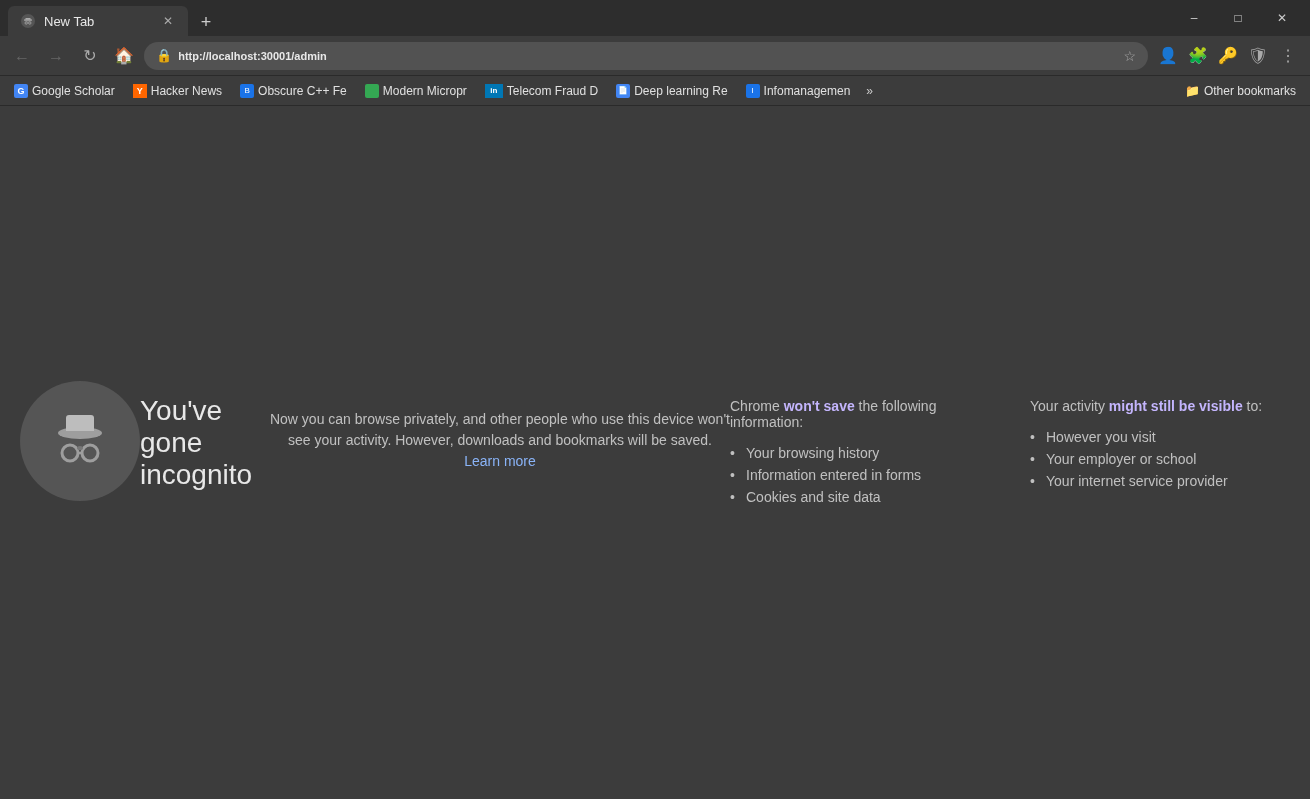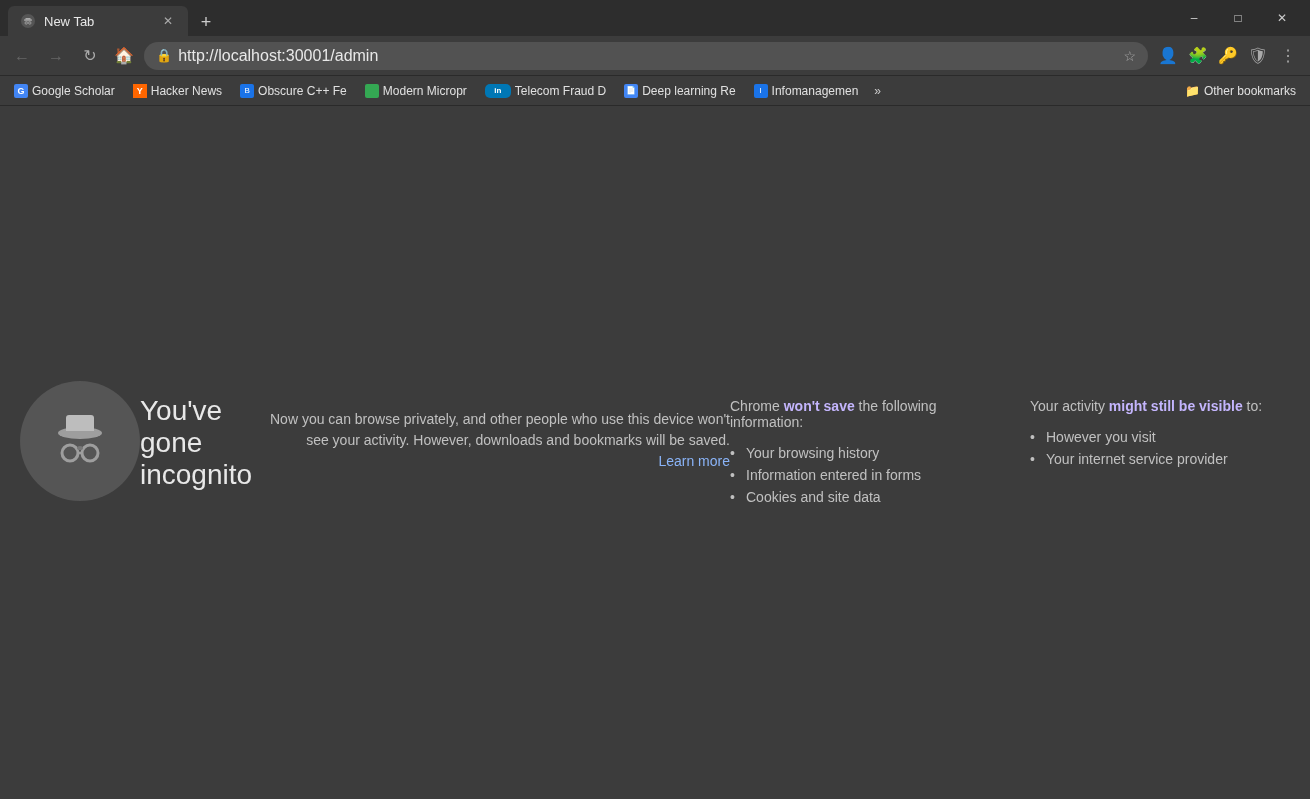--- a/index.html
+++ b/index.html
@@ -118,21 +118,22 @@
       align-items: center;
       padding: 0 12px;
       gap: 6px;
     }
     .address-bar input {
       flex: 1;
       background: transparent;
       border: none;
       outline: none;
       color: #e8e8e8;
-      font-size: 16px;
+      font-size: 11px;
+      font-weight: bold;
     }
     .toolbar-right {
       display: flex;
       align-items: center;
       gap: 2px;
     }
     .toolbar-icon {
       width: 28px;
       height: 28px;
       border-radius: 50%;
@@ -232,21 +233,21 @@
       color: #e8e8e8;
       font-size: 28px;
       font-weight: 400;
       margin-bottom: 20px;
     }
 
     .incognito-desc {
       color: #c0c0c0;
       font-size: 14px;
       max-width: 540px;
-      text-align: right;
+      text-align: center;
       margin-bottom: 24px;
       line-height: 1.5;
     }
     .incognito-desc a {
       color: #8ab4f8;
       text-decoration: none;
     }
 
     .info-columns {
       display: flex;
@@ -279,21 +280,21 @@
     .info-col ul li::before {
       content: '•';
       position: absolute;
       left: 0;
       color: #c0c0c0;
     }
     .fav-google { background: #4285f4; color: white; font-size: 9px; font-weight: bold; display: flex; align-items: center; justify-content: center; width: 14px; height: 14px; border-radius: 2px; }
     .fav-hacker { background: #ff6600; color: white; font-size: 9px; font-weight: bold; display: flex; align-items: center; justify-content: center; width: 14px; height: 14px; }
     .fav-blue { background: #1a73e8; color: white; display: flex; align-items: center; justify-content: center; width: 14px; height: 14px; border-radius: 2px; font-size: 8px; }
     .fav-green { background: #34a853; display: flex; align-items: center; justify-content: center; width: 14px; height: 14px; border-radius: 2px; }
-    .fav-linkedin { background: #0077b5; color: white; font-size: 8px; font-weight: bold; display: flex; align-items: center; justify-content: center; width: 26px; height: 14px; border-radius: 5px; }
+    .fav-linkedin { background: #0077b5; color: white; font-size: 8px; font-weight: bold; display: flex; align-items: center; justify-content: center; width: 18px; height: 14px; border-radius: 0; }
     .fav-doc { background: #4285f4; color: white; display: flex; align-items: center; justify-content: center; width: 14px; height: 14px; border-radius: 2px; font-size: 8px; }
   </style>
 </head>
 <body>
 
 <div class="title-bar">
   <div class="tab-strip">
     <div class="tab active">
 
       <svg class="tab-favicon" viewBox="0 0 16 16" fill="none">
@@ -416,17 +417,18 @@
       </ul>
     </div>
     <div class="info-col">
       <p class="info-col-title">
         <span>Your activity</span>
         <strong>might still be visible</strong>
         <span>to:</span>
       </p>
       <ul>
         <li>However you visit</li>
+        <li>Your employer or school</li>
         <li>Your internet service provider</li>
       </ul>
     </div>
   </div>
 </div>
 
 </body></html>

